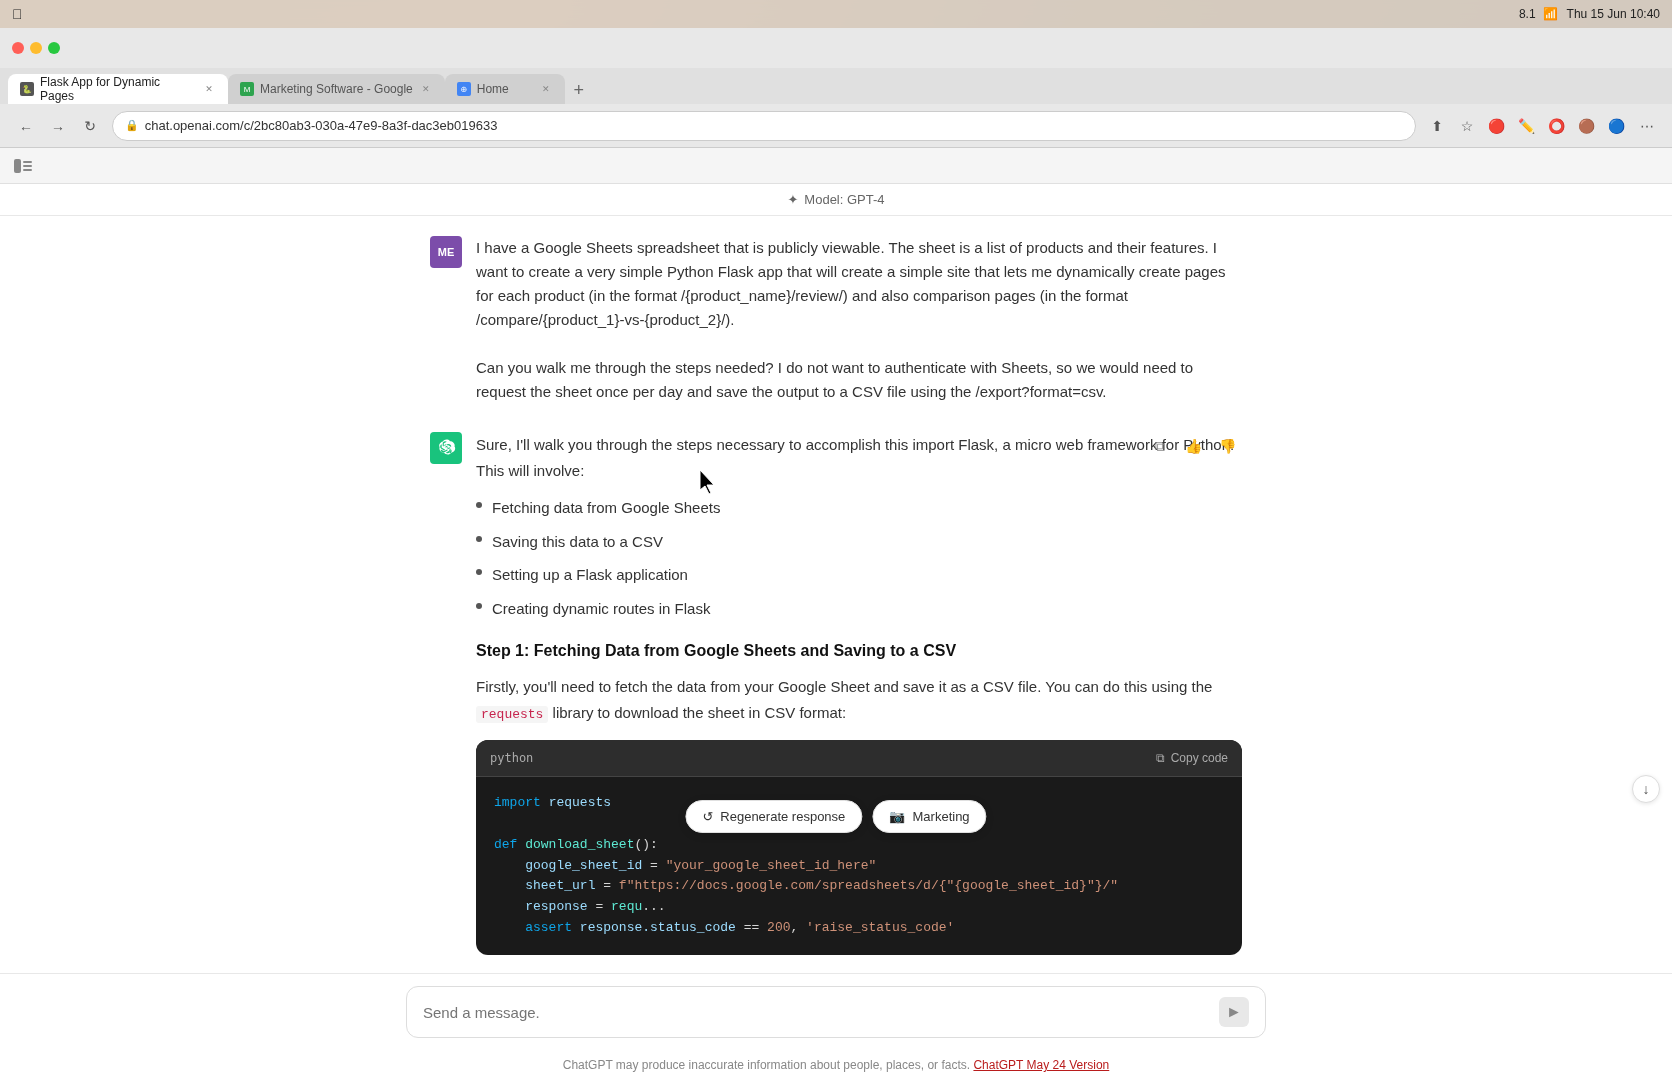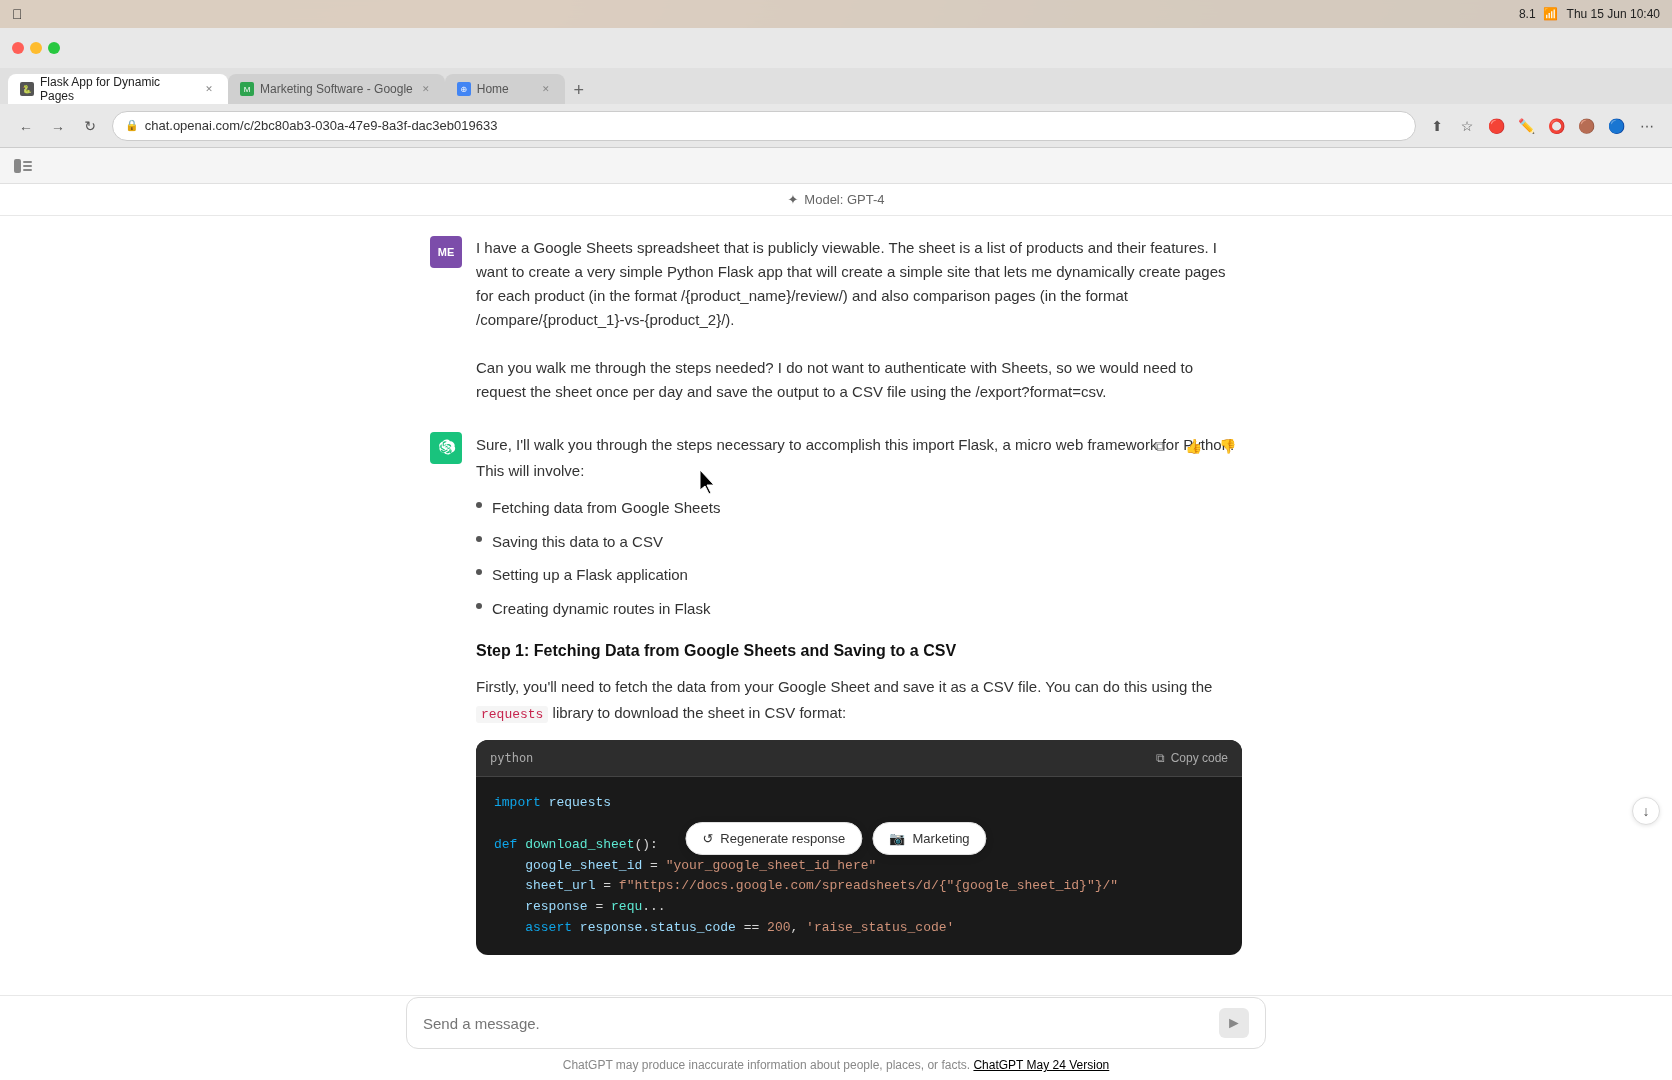--- a/index.html
+++ b/index.html
@@ -486,21 +486,21 @@
       border: 1px solid #e0e0e0;
       font-size: 13px;
       color: #333;
       cursor: pointer;
       box-shadow: 0 2px 8px rgba(0,0,0,0.12);
     }
 
     
     .input-area {
       border-top: 1px solid #e8e8e8;
-      padding: 1px 24px;
+      padding: 12px 24px;
       background: white;
       flex-shrink: 0;
     }
 
     .input-box {
       max-width: 860px;
       margin: 0 auto;
       border: 1px solid #ddd;
       border-radius: 12px;
       display: flex;
@@ -533,21 +533,21 @@
     
     .footer-text {
       text-align: center;
       font-size: 12px;
       color: #888;
       padding: 8px;
       background: white;
     }
 
     .footer-text a {
-      color: #000000;
+      color: #b91c1c;
     }
 
     
     .scroll-down {
       position: absolute;
       right: 12px;
       bottom: 170px;
       width: 28px;
       height: 28px;
       border: 1px solid #ddd;

